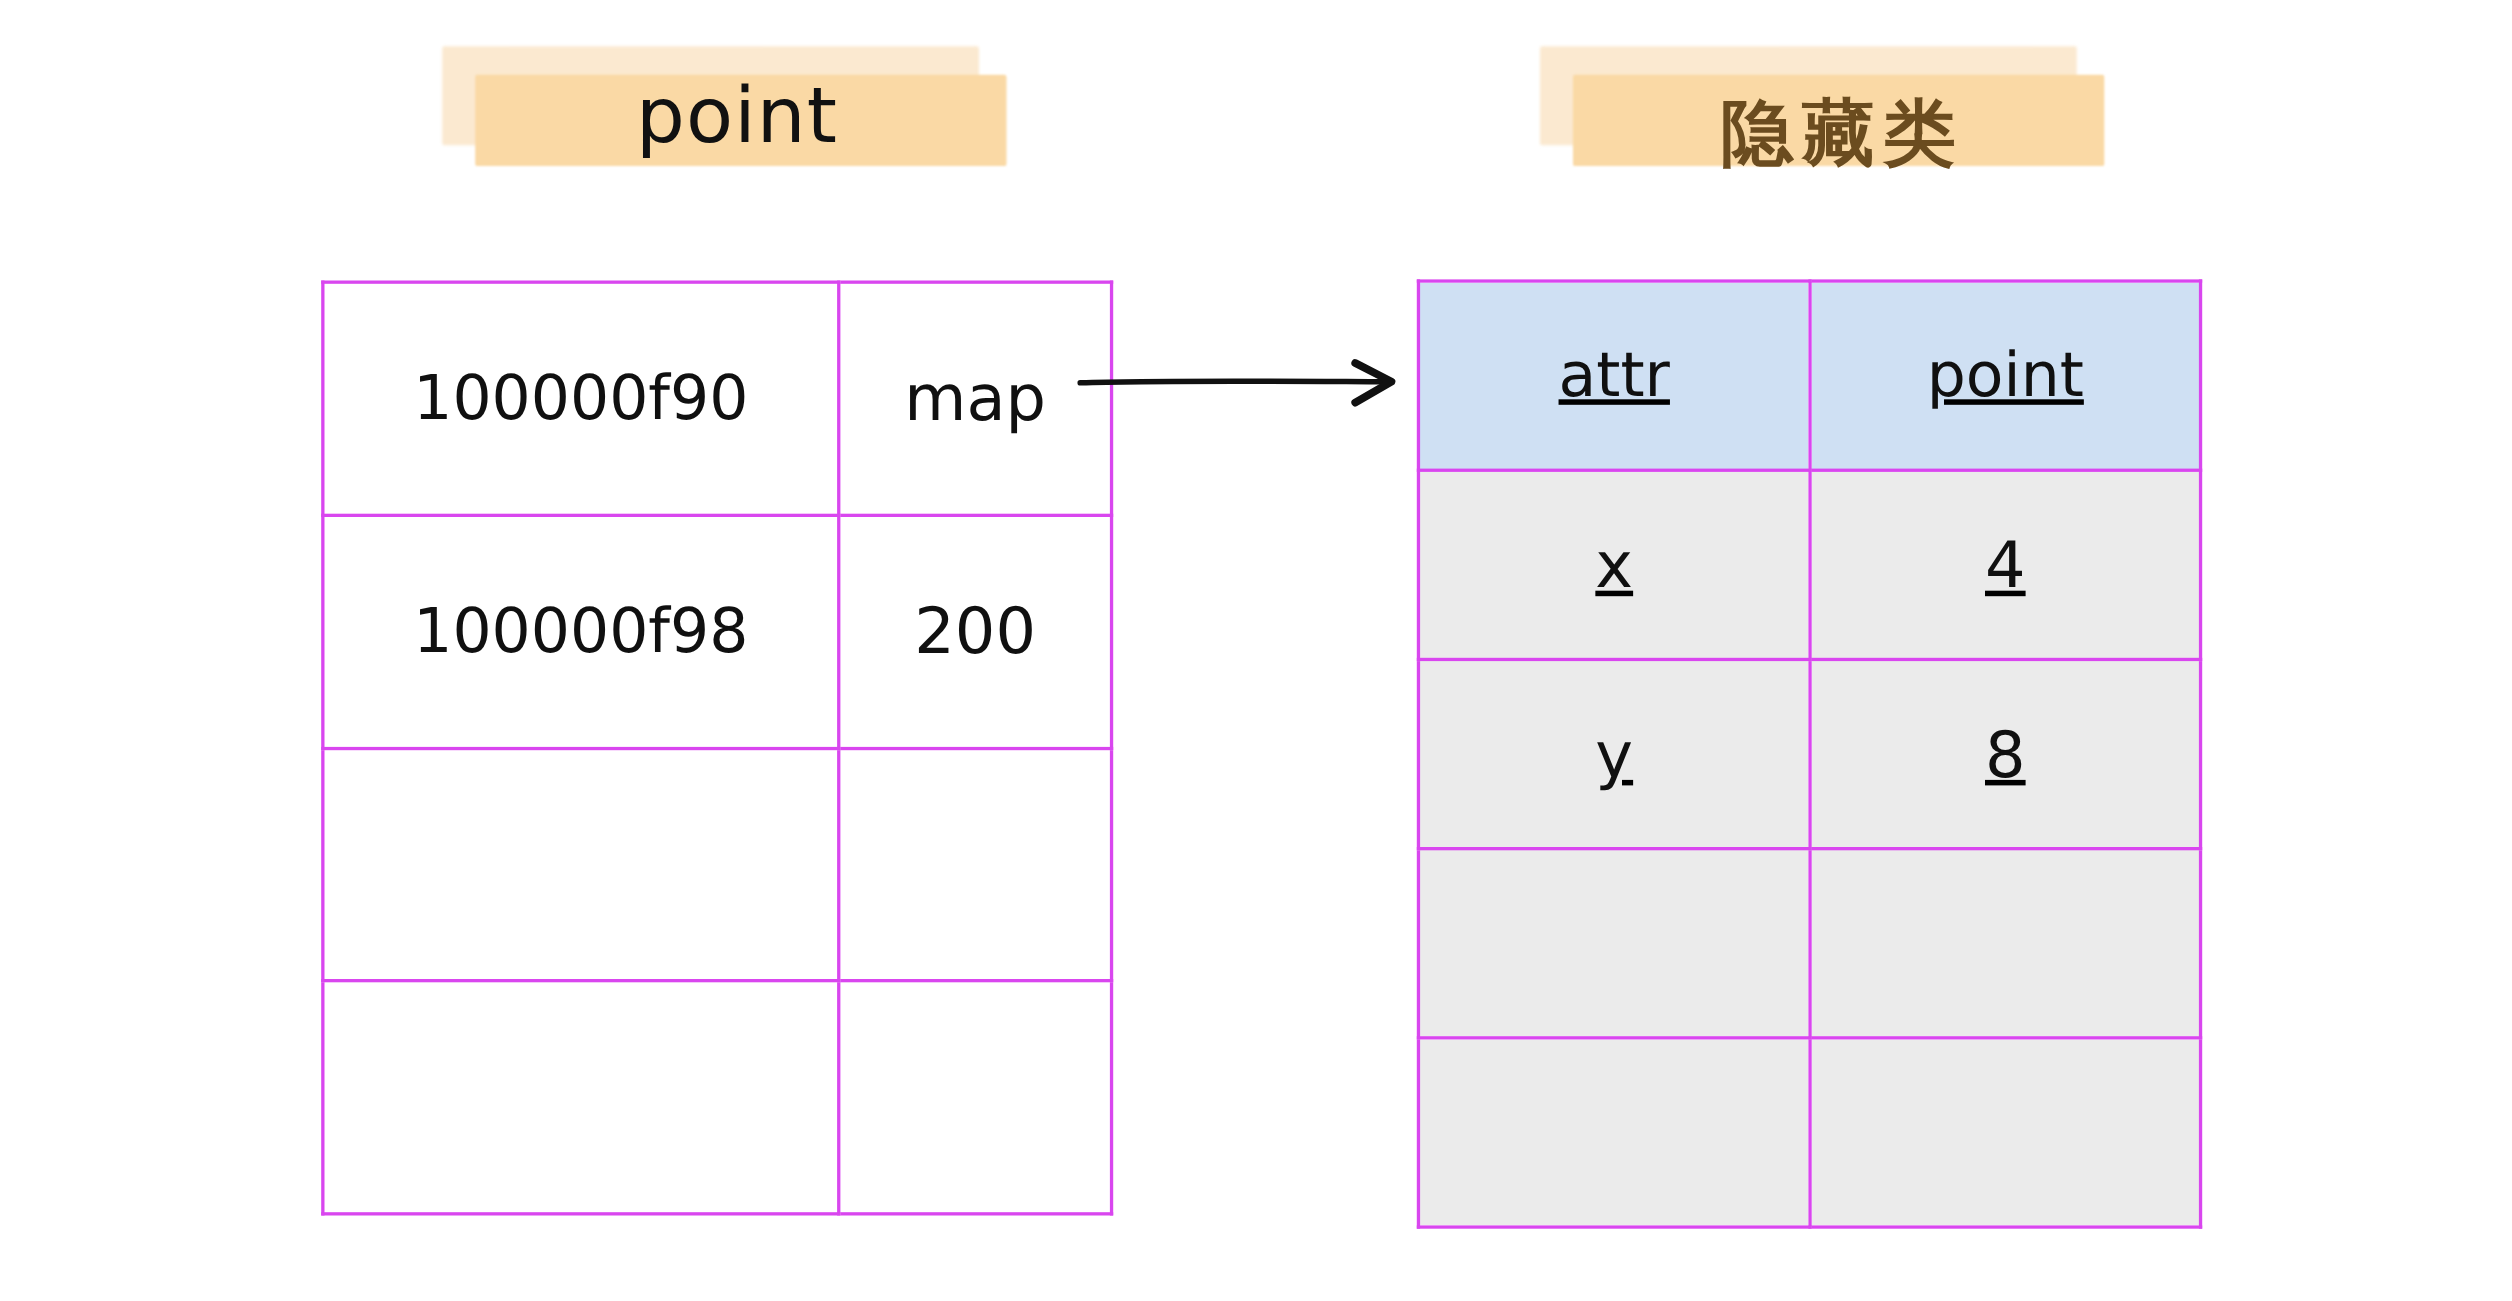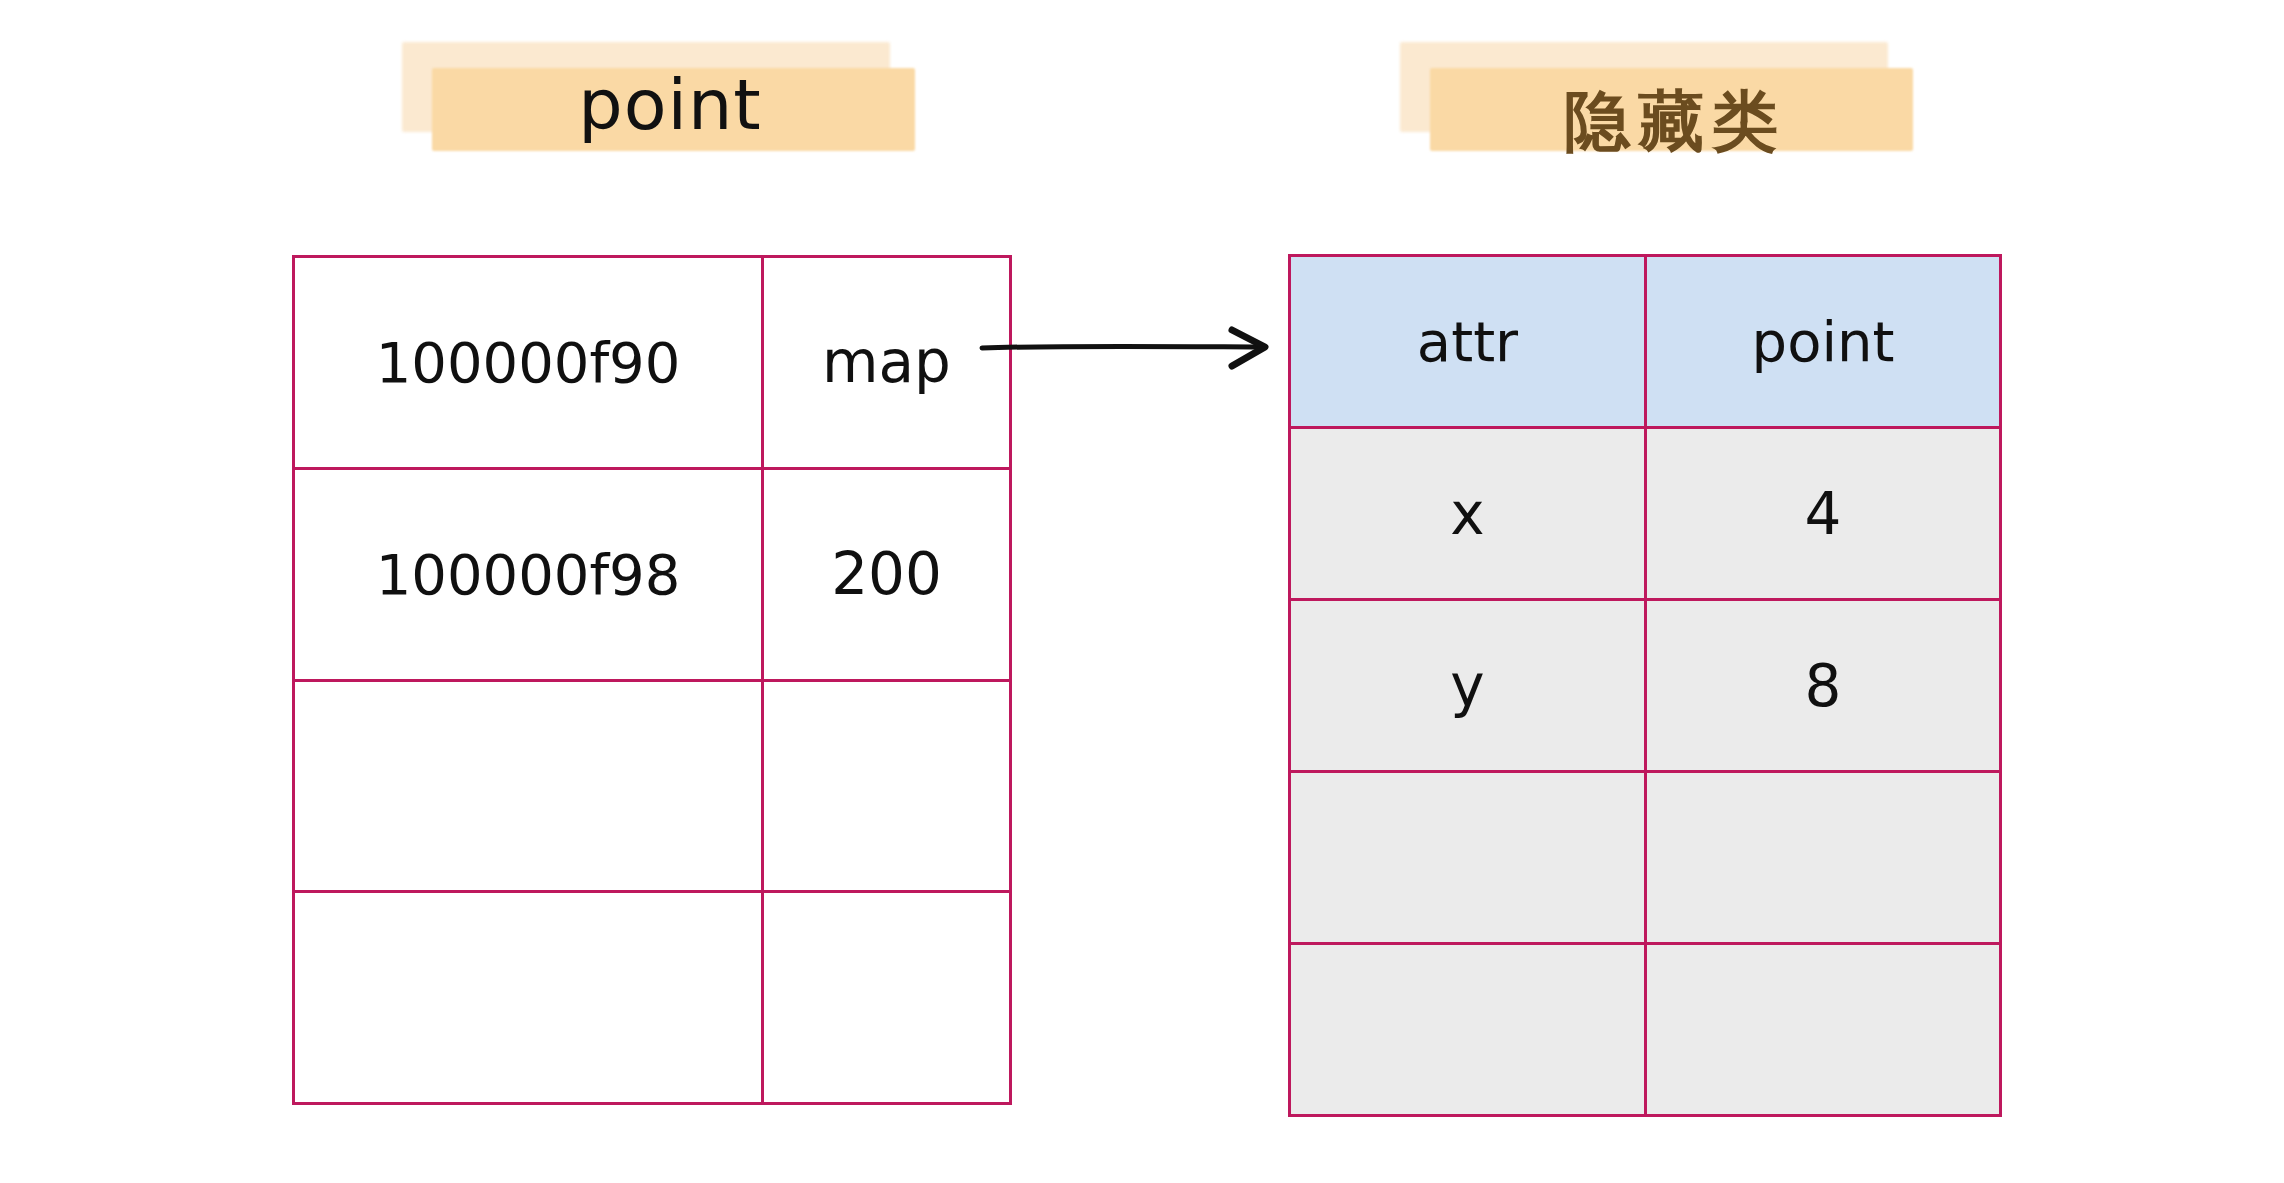--- a/index.html
+++ b/index.html
@@ -55,38 +55,38 @@
     color: #6b4c1f;
   }
 
   
   .grid-table {
     position: absolute;
     border-collapse: collapse;
     table-layout: fixed;
   }
   .grid-table td {
-    border: 3px solid #be185d;
+    border: 3px solid #d946ef;
     text-align: center;
     vertical-align: middle;
     font-family: "DejaVu Sans", sans-serif;
     font-size: 58px;
     color: #101010;
     padding: 0;
     overflow: hidden;
   }
 
   
   #memory-table { left: 292px; top: 255px; width: 711px; height: 850px; }
   #memory-table td { background: #ffffff; height: 170px; }
   #memory-table td.addr-cell  { width: 466px; font-size: 56px; letter-spacing: 0px; }
   #memory-table td.value-cell { width: 245px; }
 
   
-  #hidden-class-table { left: 1288px; top: 254px; width: 705px; height: 846px; }
+  #hidden-class-table { left: 1288px; top: 254px; width: 705px; height: 846px; text-decoration: underline; }
   #hidden-class-table td { background: #ebebeb; height: 169px; }
   #hidden-class-table td.hc-head {
     background: #cfe0f3;
     font-size: 56px;
   }
   #hidden-class-table td.col-attr   { width: 353px; }
   #hidden-class-table td.col-offset { width: 352px; }
 
   
   #pointer-arrow {

